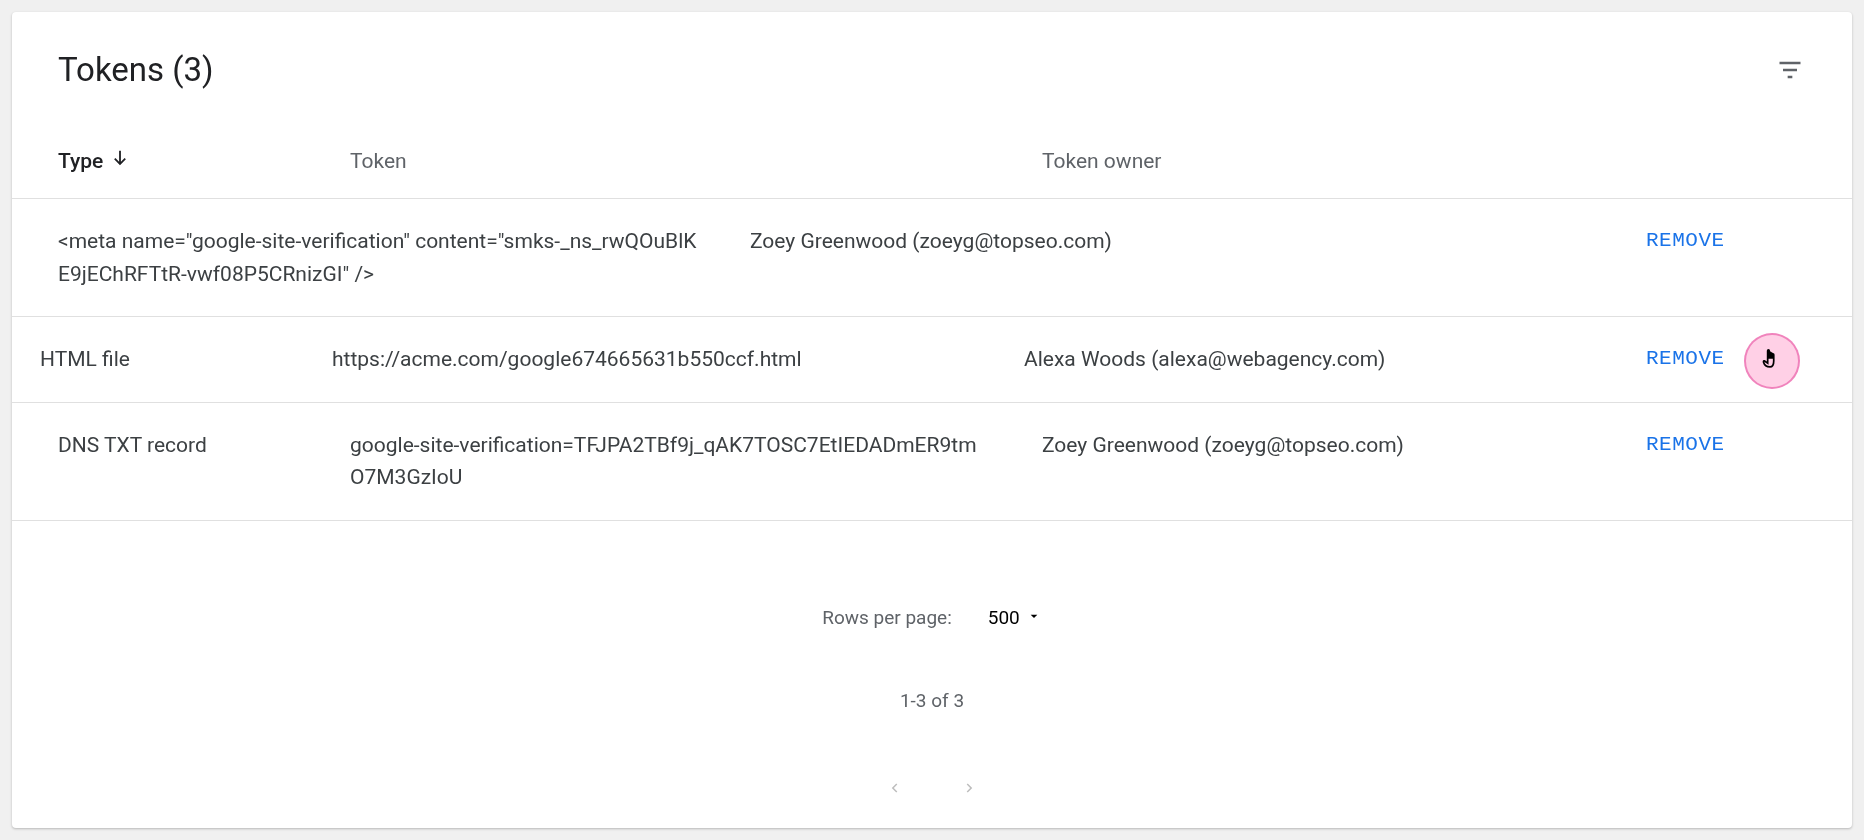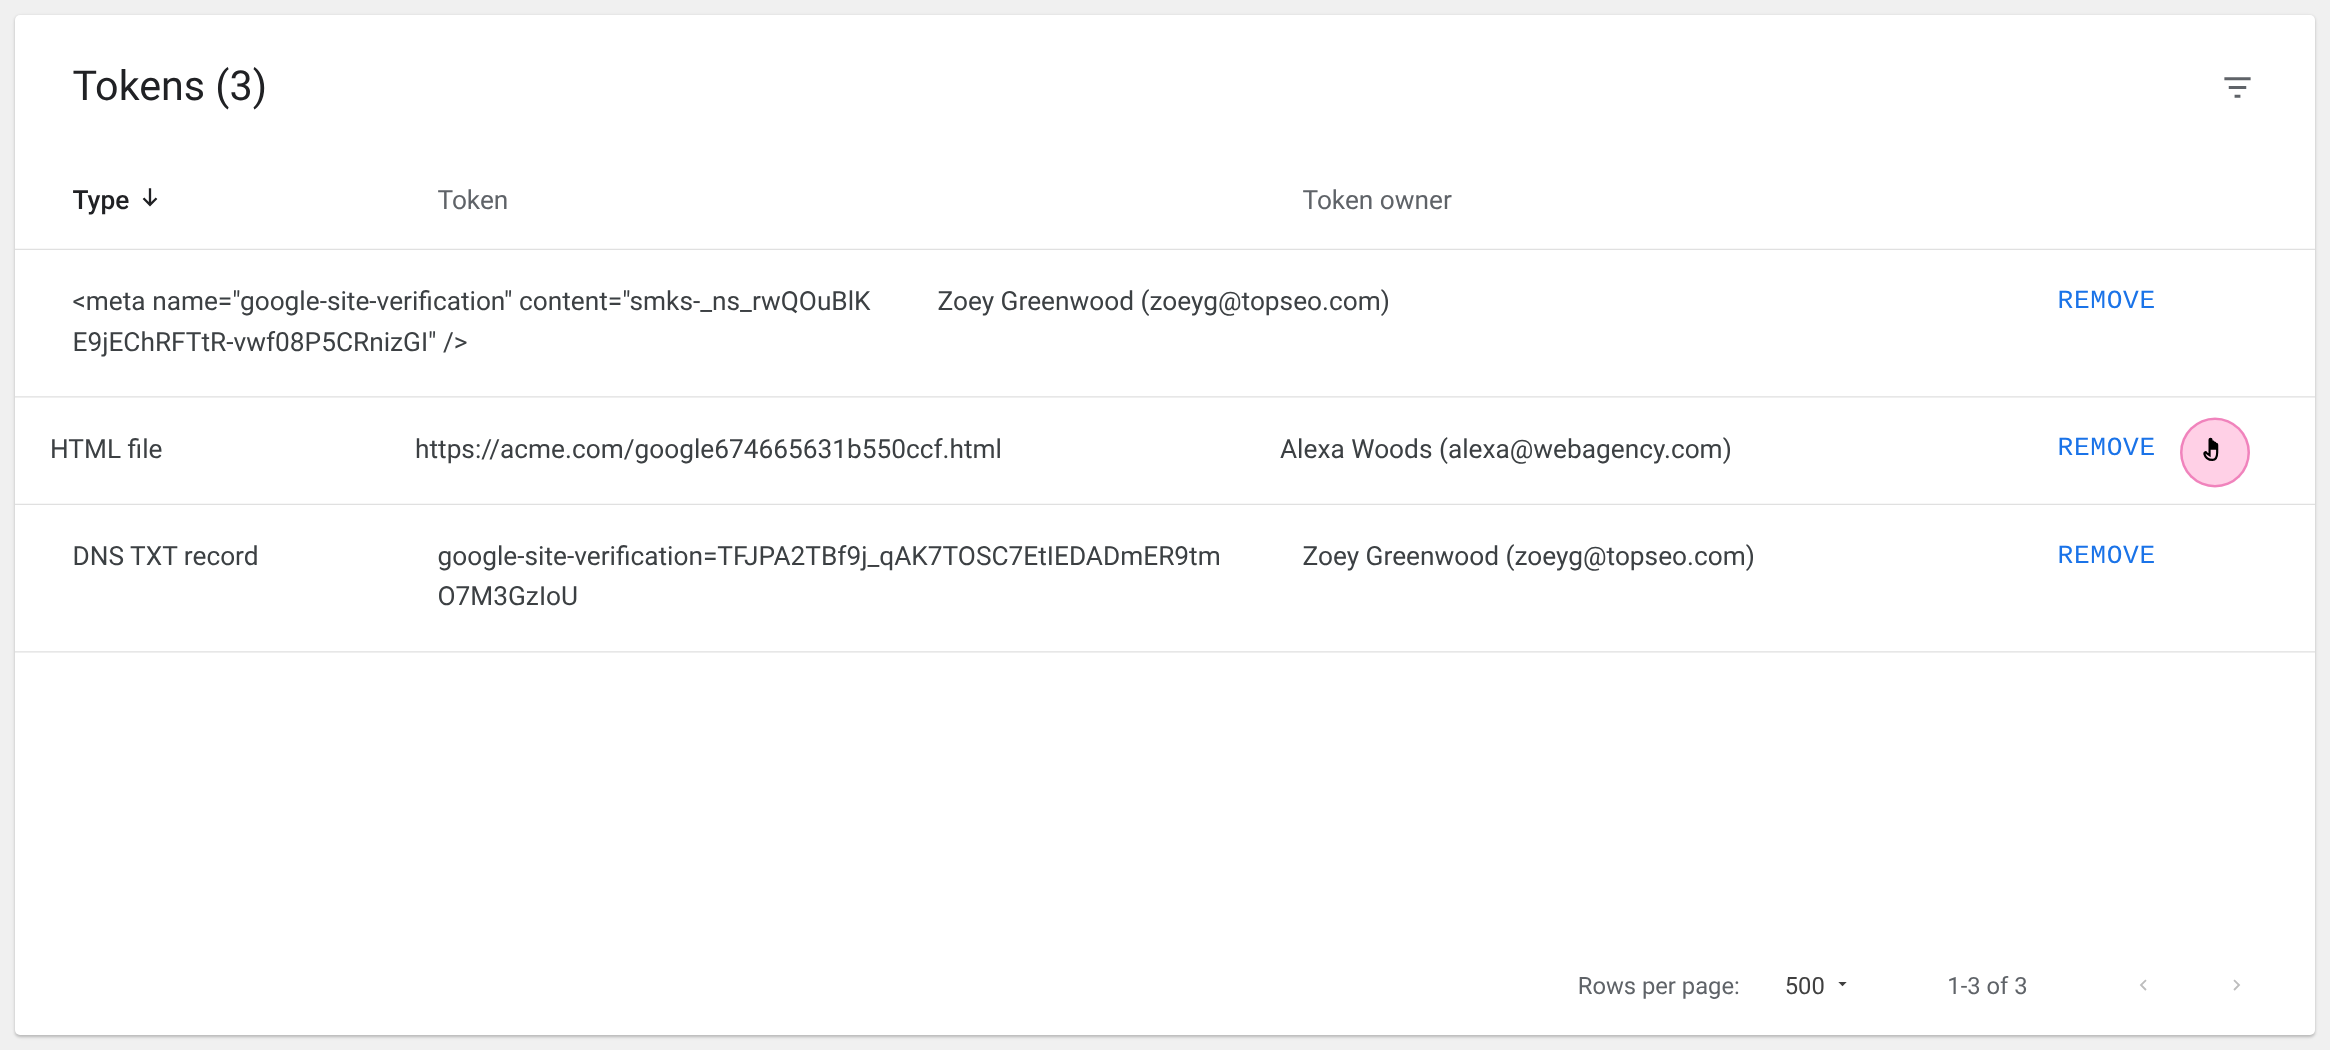--- a/index.html
+++ b/index.html
@@ -87,27 +87,28 @@
     font-weight: 500;
     letter-spacing: 0.5px;
     cursor: pointer;
     user-select: none;
   }
   .pagination {
     display: flex;
     align-items: center;
     justify-content: flex-end;
     padding: 24px 46px 24px 46px;
-    gap: 76px;
+    gap: 60px;
     color: #5f6368;
     font-size: 19px;
     border-top: 0;
+    flex-direction: column;
   }
   .rpp { display:flex; align-items:center; gap: 36px;}
-  .rpp-select { display:flex; align-items:center; gap:6px; cursor:pointer; color:#404040; }
+  .rpp-select { display:flex; align-items:center; gap:6px; cursor:pointer; color:#000000; }
   .rpp-select svg { width:16px; height:16px; }
   .page-range { color:#5f6368; }
   .nav-arrows { display:flex; gap: 44px; }
   .nav-btn { width:32px; height:32px; display:flex; align-items:center; justify-content:center; color:#bdbdbd; cursor:pointer;}
   .nav-btn svg { width:18px; height:18px; }
   .cursor-indicator {
     position: absolute;
     width: 56px;
     height: 56px;
     border-radius: 50%;

